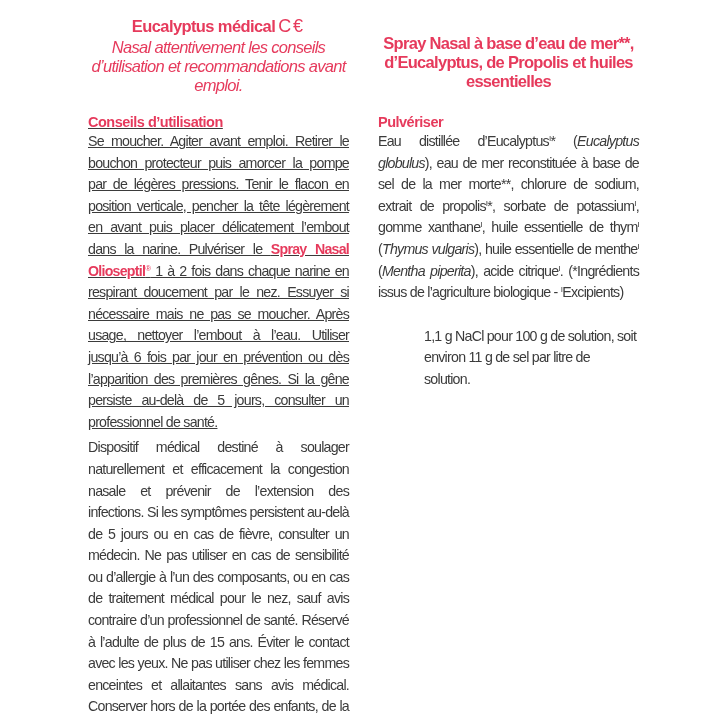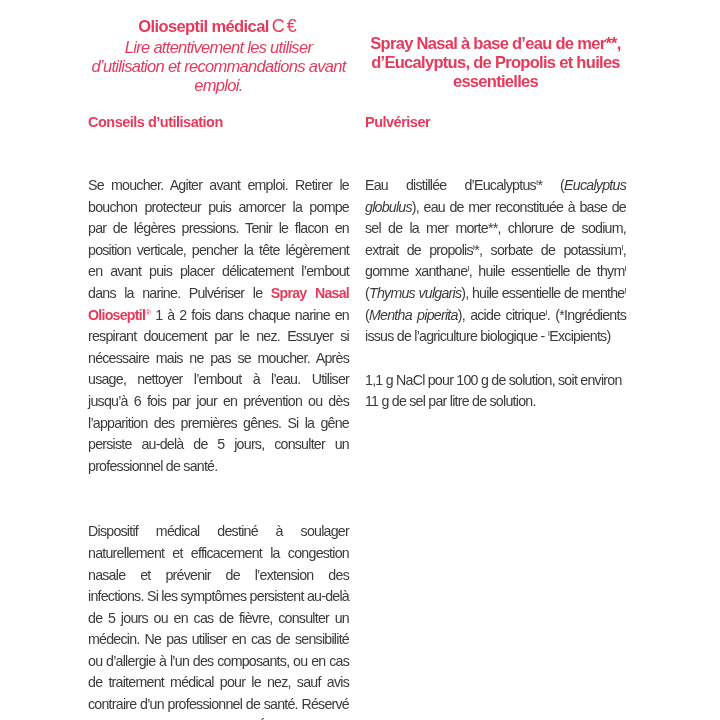--- a/index.html
+++ b/index.html
@@ -1,42 +1,42 @@
 <!DOCTYPE html>
 <html><head>
 <meta charset="utf-8">
 <style>
   html, body { margin:0; padding:0; }
   body { width:720px; height:720px; background:#ffffff; position:relative; overflow:hidden;
          font-family:"Liberation Sans", sans-serif; color:#3b3b3b; }
   .col { position:absolute; }
   .left { left:88px; top:15px; width:261px; }
-  .right { left:365px; top:34px; width:261px; }
+  .right { left:378px; top:34px; width:261px; }
   .accent { color:#e63a5c; }
   .title-main { text-align:center; font-weight:bold; font-size:16.5px; letter-spacing:-0.6px; line-height:22px; color:#e63a5c; }
   .ce { font-weight:normal; font-size:18px; letter-spacing:2px; margin-left:3px; }
   .subtitle { text-align:center; font-style:italic; font-size:16.5px; line-height:19px; letter-spacing:-0.7px; color:#e63a5c; margin-top:1px; }
   .rtitle { text-align:center; font-weight:bold; font-size:16.5px; line-height:19px; letter-spacing:-0.7px; color:#e63a5c; }
   .h { font-weight:bold; font-size:14.5px; letter-spacing:-0.5px; line-height:18px; color:#e63a5c; }
-  .p { font-size:14.2px; line-height:21.6px; letter-spacing:-0.75px; text-align:justify;margin-top:44px; }
-  .sec1 { margin-top:18px; }
+  .p { font-size:14.2px; line-height:21.6px; letter-spacing:-0.75px; text-align:justify; }
+  .sec1 { margin-top:18px;text-decoration:underline; }
   .sec2 { margin-top:4px; }
   .ing { margin-top:22px; }
-  .nacl { margin-top:22px; }
+  .nacl { margin-top:22px;margin-left:46px; }
   sup { font-size:8px; vertical-align:5px; line-height:0; }
   .brand { color:#e63a5c; font-weight:bold; }
 </style>
 </head>
 <body>
 
 <div class="col left">
   <div class="title-main">
-    <span>Olioseptil médical</span><span class="ce">C€</span>
+    <span>Eucalyptus médical</span><span class="ce">C€</span>
   </div>
-  <div class="subtitle">Lire attentivement les utiliser d’utilisation et recommandations avant emploi.</div>
+  <div class="subtitle">Nasal attentivement les conseils d’utilisation et recommandations avant emploi.</div>
 
   <div class="sec1">
     <div class="h">Conseils d’utilisation</div>
     <div class="p"><span>Se moucher. Agiter avant emploi. Retirer le bouchon protecteur puis amorcer la pompe par de légères pressions. Tenir le flacon en position verticale, pencher la tête légèrement en avant puis placer délicatement l’embout dans la narine. Pulvériser le </span><span class="brand">Spray Nasal Olioseptil</span><sup class="accent">®</sup><span> 1 à 2 fois dans chaque narine en respirant doucement par le nez. Essuyer si nécessaire mais ne pas se moucher. Après usage, nettoyer l’embout à l’eau. Utiliser jusqu’à 6 fois par jour en prévention ou dès l’apparition des premières gênes. Si la gêne persiste au-delà de 5 jours, consulter un professionnel de santé.</span></div>
   </div>
 
   <div class="sec2">
     <div class="p">Dispositif médical destiné à soulager naturellement et efficacement la congestion nasale et prévenir de l’extension des infections. Si les symptômes persistent au-delà de 5 jours ou en cas de fièvre, consulter un médecin. Ne pas utiliser en cas de sensibilité ou d’allergie à l’un des composants, ou en cas de traitement médical pour le nez, sauf avis contraire d’un professionnel de santé. Réservé à l’adulte de plus de 15 ans. Éviter le contact avec les yeux. Ne pas utiliser chez les femmes enceintes et allaitantes sans avis médical. Conserver hors de la portée des enfants, de la chaleur et de l’humidité. Ne pas utiliser un produit cassé ou endommagé. À utiliser de préférence avant la date indiquée sur l’emballage.</div>
   </div>
 </div>

